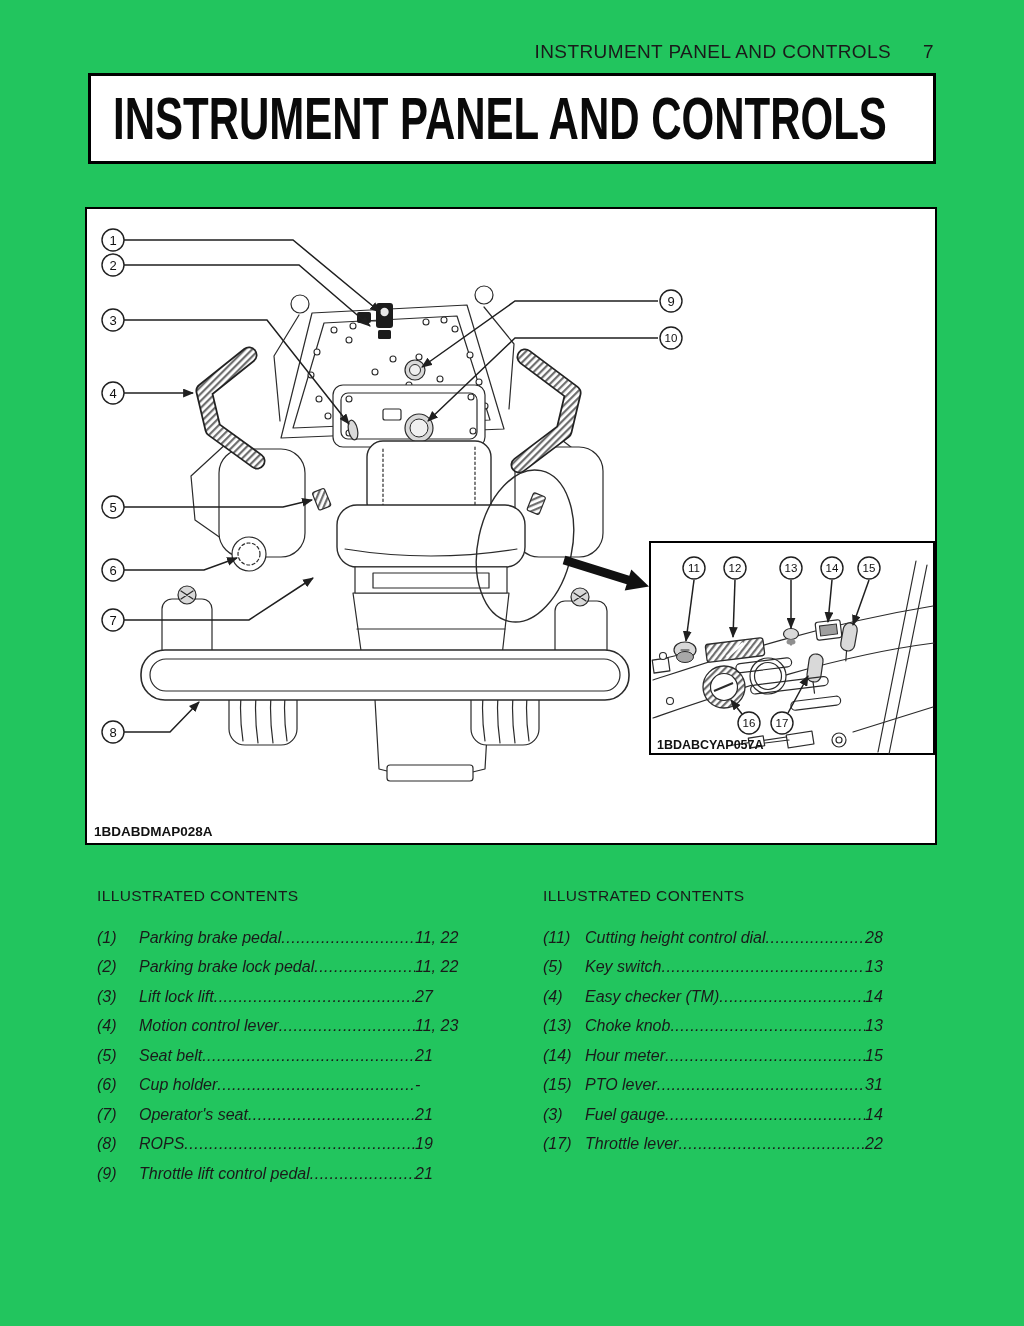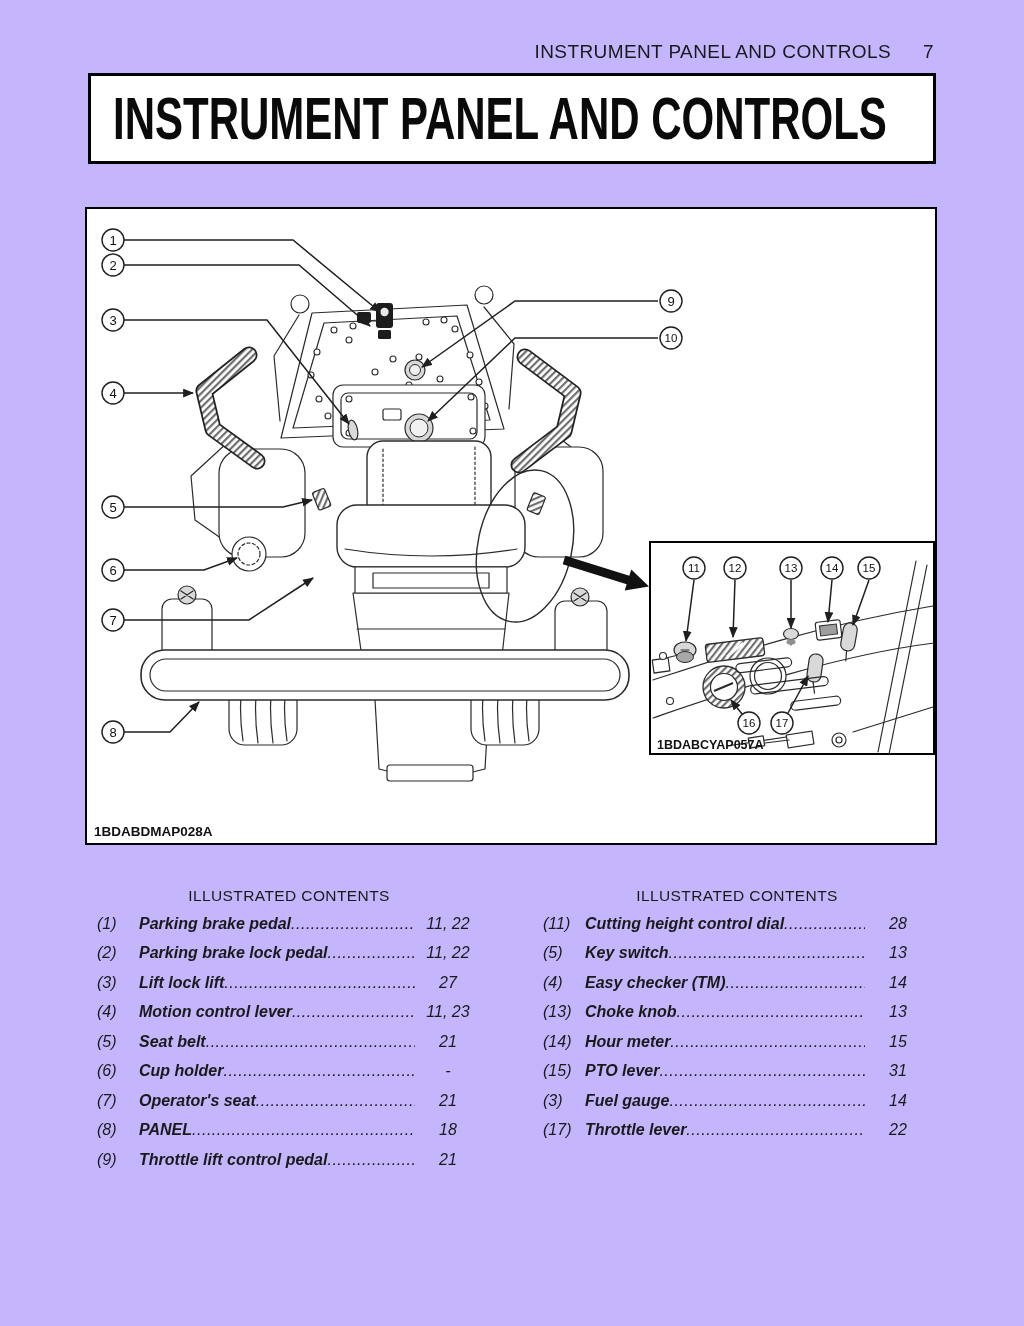--- a/index.html
+++ b/index.html
@@ -1,16 +1,16 @@
 <!DOCTYPE html>
 <html><head>
 <meta charset="utf-8">
 <style>
   html,body{margin:0;padding:0;background:#fff;}
-  .page{position:relative;width:1024px;height:1326px;background:#c4b5fd;overflow:hidden;
+  .page{position:relative;width:1024px;height:1326px;background:#22c55e;overflow:hidden;
         font-family:"Liberation Sans",sans-serif;color:#111;}
 
   
   .page-header{position:absolute;top:42px;right:90px;display:flex;gap:32px;
                font-size:19px;line-height:20px;letter-spacing:.4px;color:#1a1a1a;}
 
   
   .title-banner{position:absolute;left:88px;top:73px;width:848px;height:91px;
                 border:3px solid #000;box-sizing:border-box;display:flex;align-items:center;
                 padding-left:22px;background:#fff;}
@@ -28,30 +28,30 @@
   .dk{fill:#1c1c1c;stroke:none;}
   .hole{fill:#fff;stroke:#2b2b2b;stroke-width:1.1;}
   .ln{fill:none;stroke:#1f1f1f;stroke-width:1.5;}
   .callout-c{fill:#fff;stroke:#1f1f1f;stroke-width:1.4;}
   .ct1{font-size:13px;fill:#111;text-anchor:middle;}
   .ct2{font-size:11.5px;fill:#111;text-anchor:middle;}
   .figlbl{font-size:13.5px;font-weight:bold;fill:#111;}
 
   
   .contents-col{position:absolute;top:886px;}
-  .toc-header{font-size:15.5px;line-height:19px;text-align:center;letter-spacing:.4px;
-              margin-bottom:9px;color:#1a1a1a;}
+  .toc-header{font-size:15.5px;line-height:19px;text-align:left;letter-spacing:.4px;
+              margin-bottom:23px;color:#1a1a1a;}
   .toc-row{display:flex;align-items:flex-start;height:29.45px;font-style:italic;
            font-size:16px;line-height:20px;color:#1a1a1a;}
   .toc-num{width:42px;flex:none;}
   .toc-line{flex:1;display:flex;overflow:hidden;min-width:0;}
-  .toc-label{white-space:nowrap;font-weight:bold;}
+  .toc-label{white-space:nowrap;}
   .dots{flex:1;overflow:hidden;white-space:nowrap;letter-spacing:.5px;}
   .dots::after{content:"..........................................................................................................";}
-  .toc-page{width:66px;flex:none;text-align:center;}
+  .toc-page{width:66px;flex:none;}
 </style>
 </head>
 <body>
 
 <div class="page">
 
   <div class="page-header">
     <span>INSTRUMENT PANEL AND CONTROLS</span>
     <span>7</span>
   </div>
@@ -412,24 +412,24 @@
         <span class="toc-num">(7)</span>
         <span class="toc-line">
           <span class="toc-label">Operator's seat</span>
           <span class="dots"></span>
         </span>
         <span class="toc-page">21</span>
       </div>
     <div class="toc-row">
         <span class="toc-num">(8)</span>
         <span class="toc-line">
-          <span class="toc-label">PANEL</span>
-          <span class="dots"></span>
-        </span>
-        <span class="toc-page">18</span>
+          <span class="toc-label">ROPS</span>
+          <span class="dots"></span>
+        </span>
+        <span class="toc-page">19</span>
       </div>
     <div class="toc-row">
         <span class="toc-num">(9)</span>
         <span class="toc-line">
           <span class="toc-label">Throttle lift control pedal</span>
           <span class="dots"></span>
         </span>
         <span class="toc-page">21</span>
       </div>
   </div>

